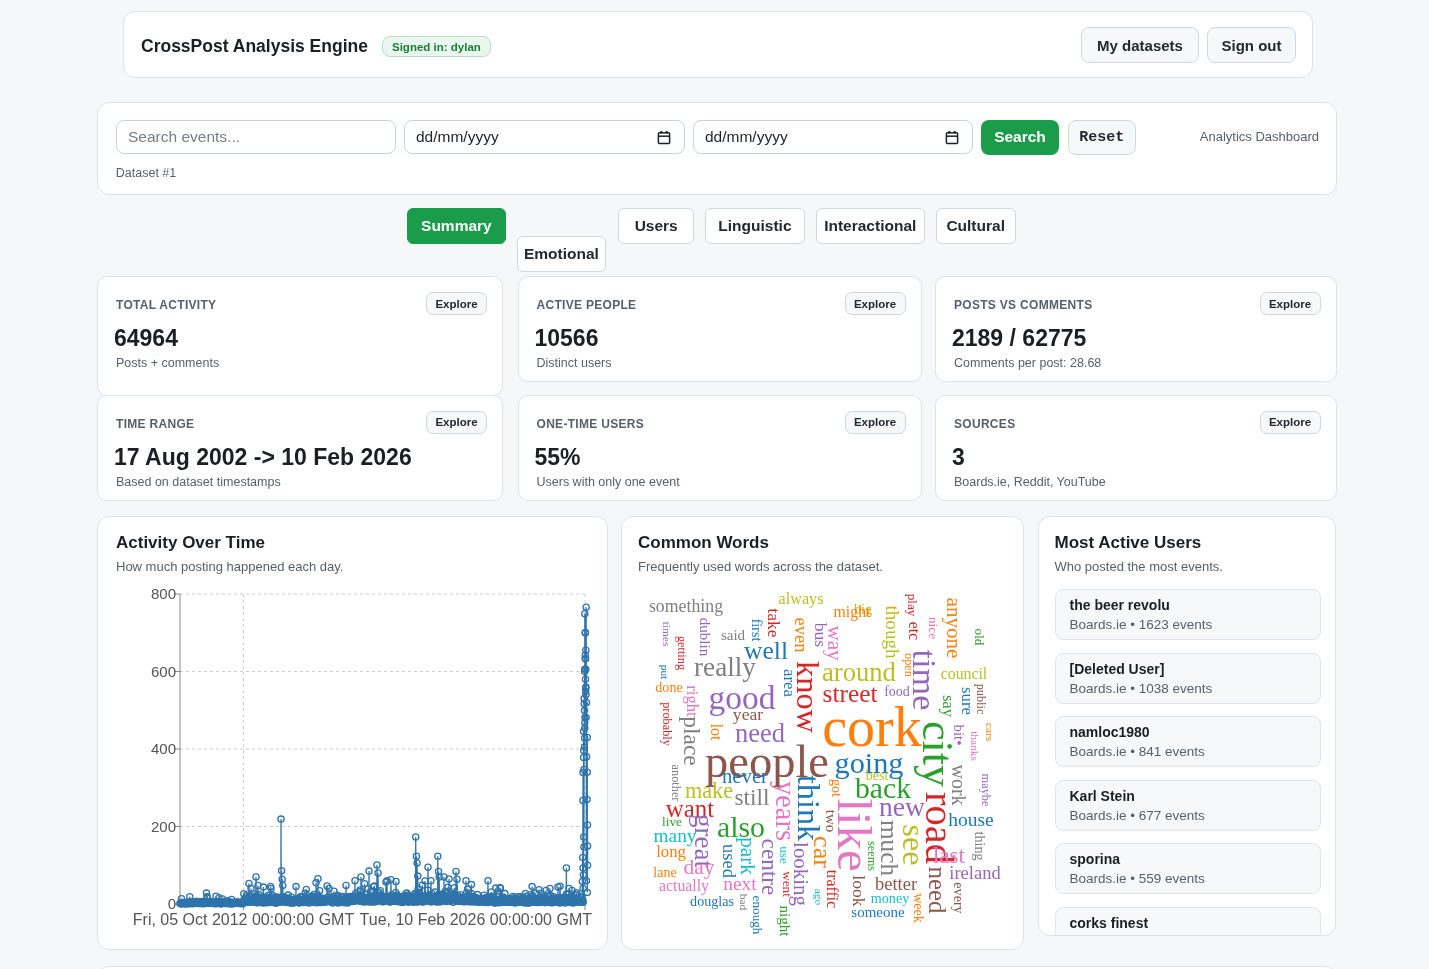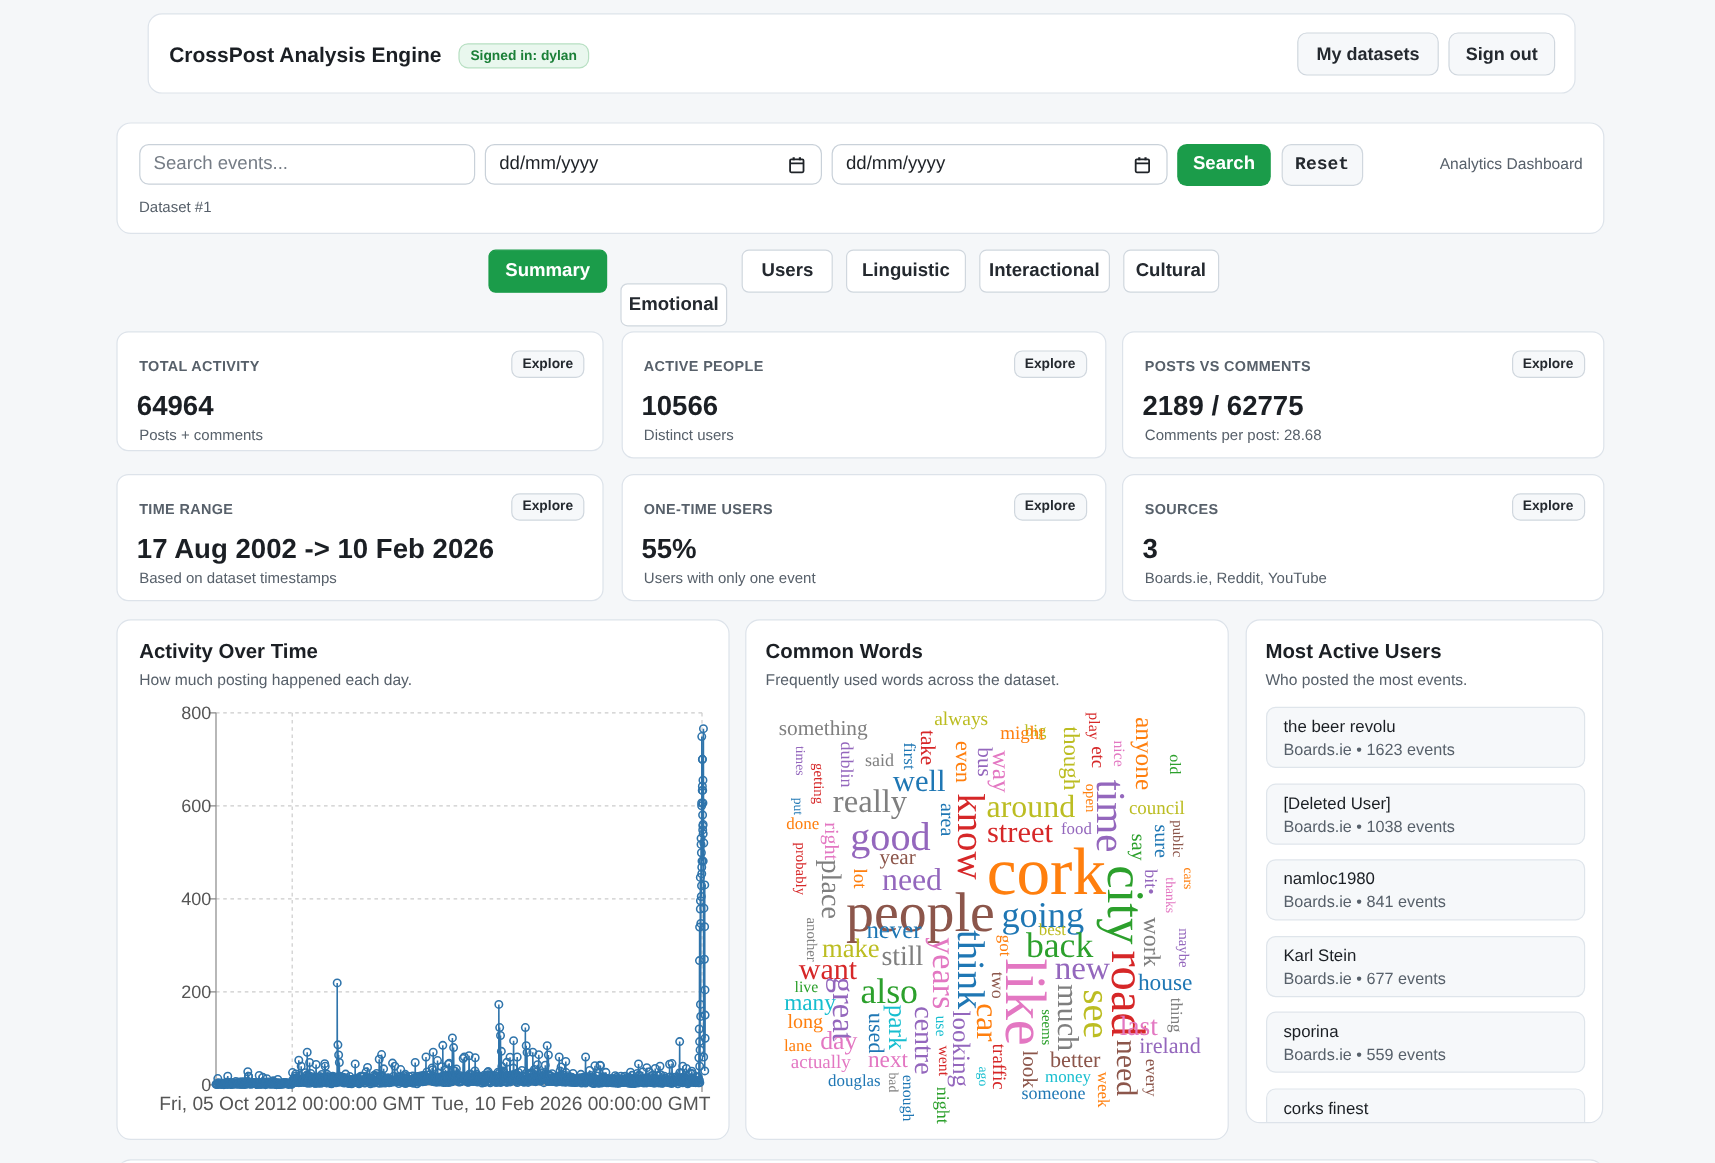--- a/index.html
+++ b/index.html
@@ -11,21 +11,21 @@
 .scard { position:absolute; background:#fff; border:1px solid #dde3ea; border-radius:10px; }
 .stitle { position:absolute; left:18px; top:22px; line-height:1; font-size:12px; font-weight:bold; color:#57606a; letter-spacing:0.3px; }
 .explore { position:absolute; right:15px; top:15px; height:23px; width:61px; background:#f6f8fa; border:1px solid #d0d7de; border-radius:7px; font-weight:bold; font-size:11.5px; color:#24292f; display:flex; align-items:center; justify-content:center; }
 .snum { position:absolute; left:16px; top:50px; font-size:23px; line-height:1; font-weight:bold; color:#1b1f24; }
 .ssub { position:absolute; left:18px; top:80px; font-size:12.5px; line-height:1; color:#57606a; }
 .h2 { position:absolute; line-height:1.2; font-size:17px; font-weight:bold; color:#1b1f24; }
 .hsub { position:absolute; line-height:1; font-size:13px; color:#57606a; }
 input { position:absolute; border:1px solid #c9d1d9; border-radius:8px; font-family:"Liberation Sans",sans-serif; font-size:15.5px; color:#1f2328; padding:0 11px; height:34px; top:17.5px; }
 input::placeholder { color:#767d86; }
 .uitem { position:absolute; left:16px; width:266.8px; height:51px; background:#f6f8fa; border:1px solid #dfe5eb; border-radius:8px; padding:7px 14px; }
-.uname { font-size:14px; font-weight:normal; color:#1b1f24; }
+.uname { font-size:14px; font-weight:bold; color:#1b1f24; }
 .usub { font-size:13.5px; color:#57606a; margin-top:4px; }
 </style></head>
 <body>
 <div id="page">
 
 <div class="card" style="left:123px;top:11px;width:1190px;height:67px;">
   <div style="position:absolute;left:17px;top:26px;font-size:17.5px;line-height:1;font-weight:bold;color:#1b1f24;">CrossPost Analysis Engine</div>
   <div style="position:absolute;left:258px;top:24px;height:21px;padding:0 9px;background:#e9f7ee;border:1px solid #b7dfc2;border-radius:8px;font-size:11.5px;font-weight:bold;color:#1a7f37;display:flex;align-items:center;">Signed in: dylan</div>
   <div class="btn" style="left:957px;top:15px;width:118px;height:36px;">My datasets</div>
   <div class="btn" style="left:1083px;top:15px;width:89px;height:36px;">Sign out</div>
@@ -51,21 +51,21 @@
   <div style="position:absolute;left:17.8px;top:63px;font-size:12.5px;color:#57606a;">Dataset #1</div>
 </div>
 
 <div class="tab active" style="left:406.7px;width:99.4px;">Summary</div>
     <div class="tab" style="left:516.9px;width:89.1px;margin-top:28px;">Emotional</div>
     <div class="tab" style="left:618.1px;width:76.2px;">Users</div>
     <div class="tab" style="left:704.6px;width:100.7px;">Linguistic</div>
     <div class="tab" style="left:815.6px;width:109.3px;">Interactional</div>
     <div class="tab" style="left:935.6px;width:80.2px;">Cultural</div>
 
-<div class="scard" style="left:97px;top:276px;width:406px;height:100px;">
+<div class="scard" style="left:97px;top:276px;width:406px;height:120px;">
 <div class="stitle">TOTAL ACTIVITY</div>
       <div class="explore">Explore</div>
 <div class="snum">64964</div>
       <div class="ssub">Posts + comments</div>
     </div>
 <div class="scard" style="left:517.5px;top:276px;width:404px;height:105.5px;">
 <div class="stitle">ACTIVE PEOPLE</div>
       <div class="explore">Explore</div>
 <div class="snum">10566</div>
       <div class="ssub">Distinct users</div>

